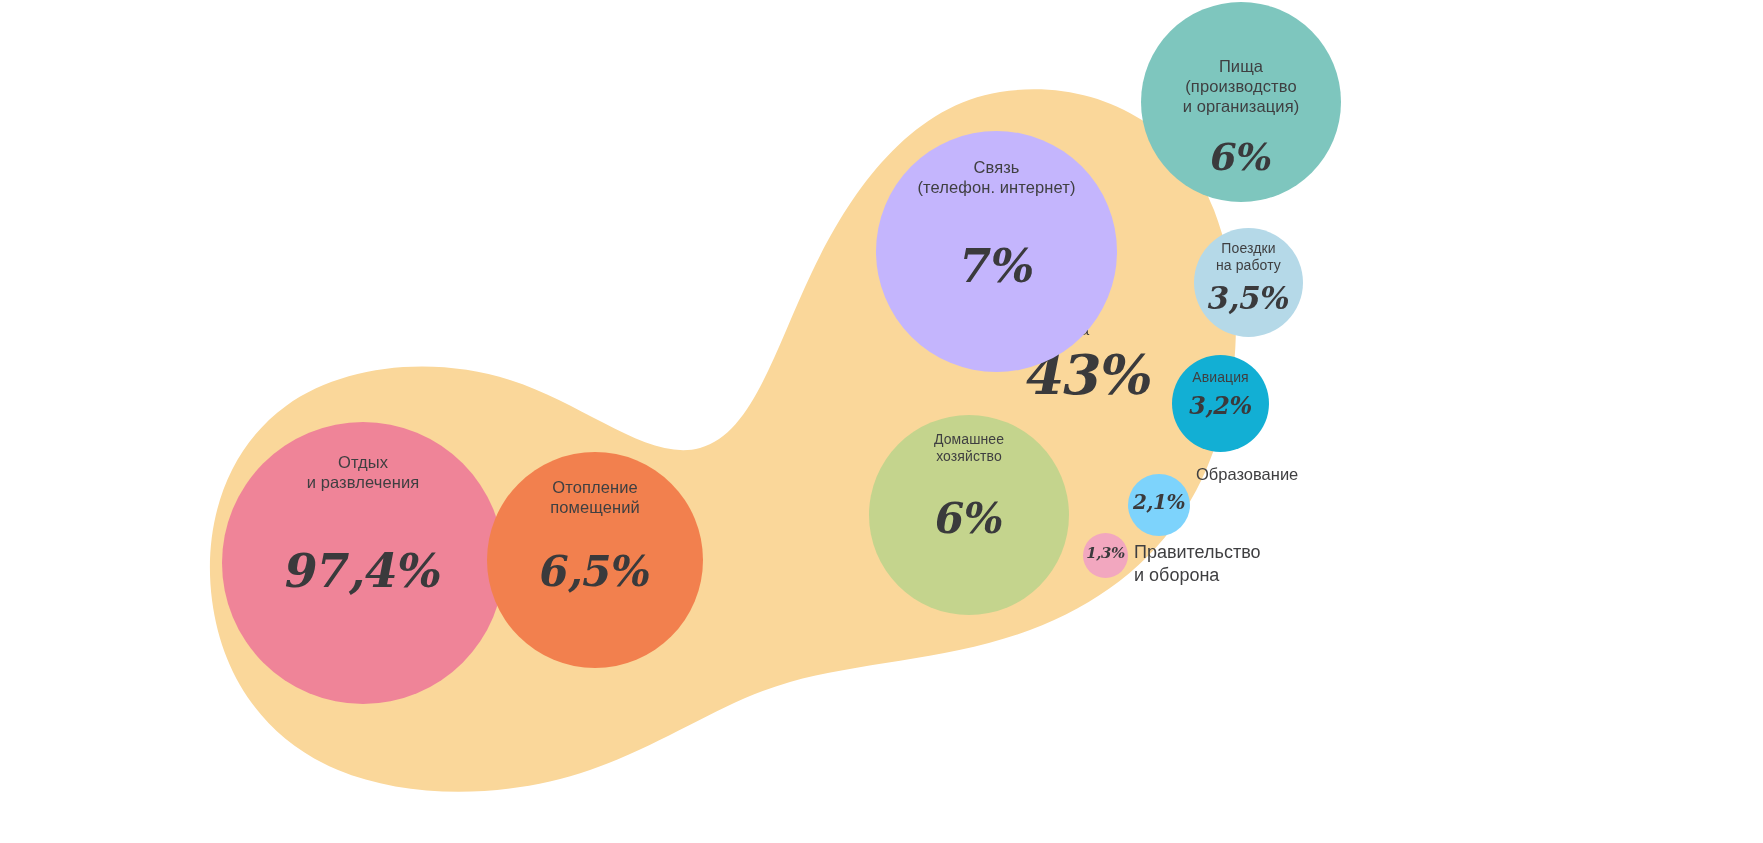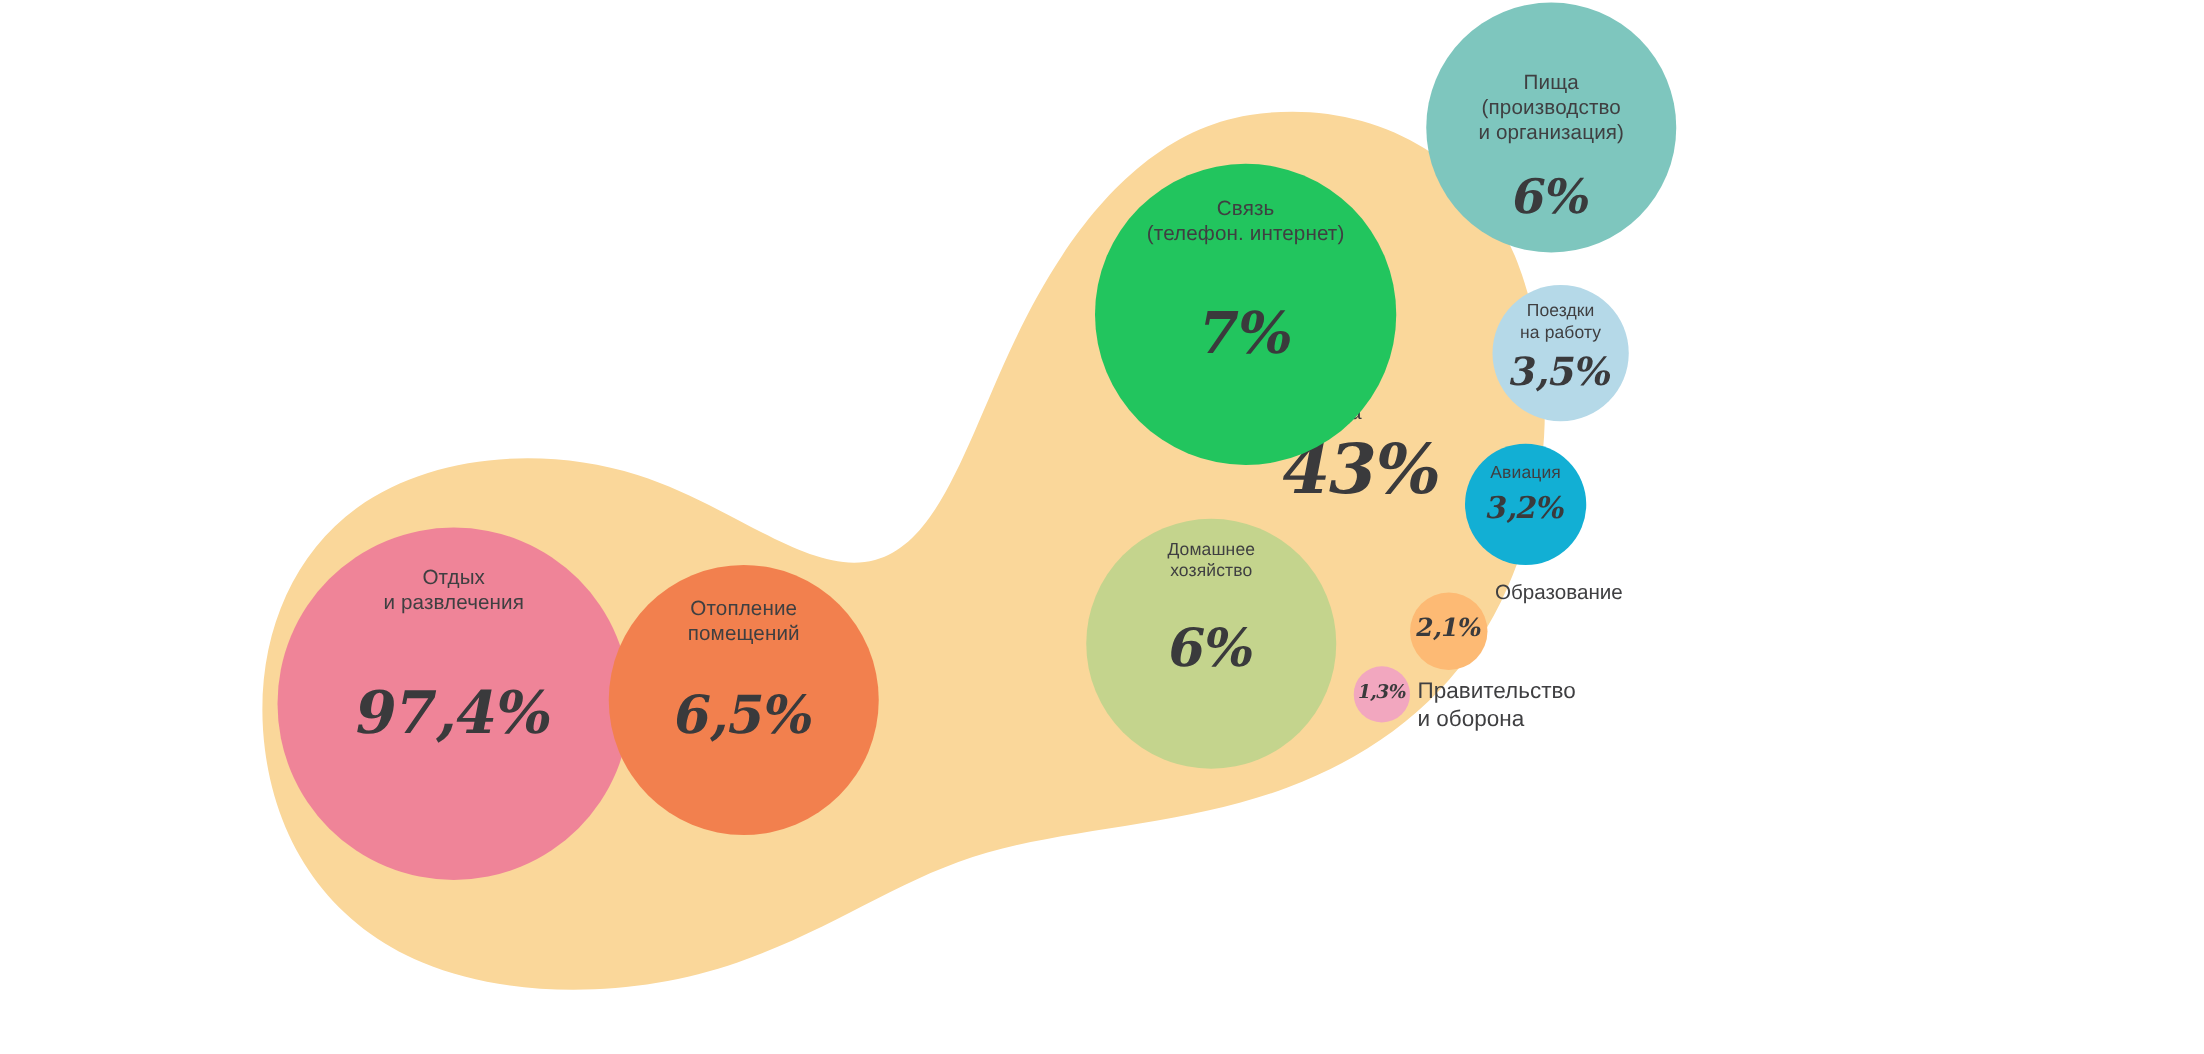--- a/index.html
+++ b/index.html
@@ -167,21 +167,21 @@
 
 
   <div class="bubble" id="bub-dom" style="background: rgb(196, 212, 141);">
     <div class="bub-inner lab">
       <span class="b-label">Домашнее
 хозяйство</span>
       <span class="b-value">6%</span>
     </div>
   </div>
 
-  <div class="bubble" id="bub-svyaz" style="background: #22c55e;">
+  <div class="bubble" id="bub-svyaz" style="background: #c4b5fd;">
     <div class="bub-inner lab">
       <span class="b-label">Связь
 (телефон. интернет)</span>
       <span class="b-value">7%</span>
     </div>
   </div>
 
   <div class="bubble" id="bub-pisha" style="background: rgb(126, 198, 190);">
     <div class="bub-inner lab">
       <span class="b-label">Пища
@@ -199,21 +199,21 @@
     </div>
   </div>
 
   <div class="bubble" id="bub-avia" style="background: rgb(18, 175, 212);">
     <div class="bub-inner lab">
       <span class="b-label">Авиация</span>
       <span class="b-value">3,2%</span>
     </div>
   </div>
 
-  <div class="bubble" id="bub-obraz" style="background: #fdba74;">
+  <div class="bubble" id="bub-obraz" style="background: #7dd3fc;">
     <div class="bub-inner lab">
       <span class="b-value">2,1%</span>
     </div>
   </div>
   <div class="out-label" id="lbl-obraz">Образование</div>
 
   <div class="bubble" id="bub-prav" style="background: rgb(242, 167, 191);">
     <div class="bub-inner lab">
       <span class="b-value">1,3%</span>
     </div>

